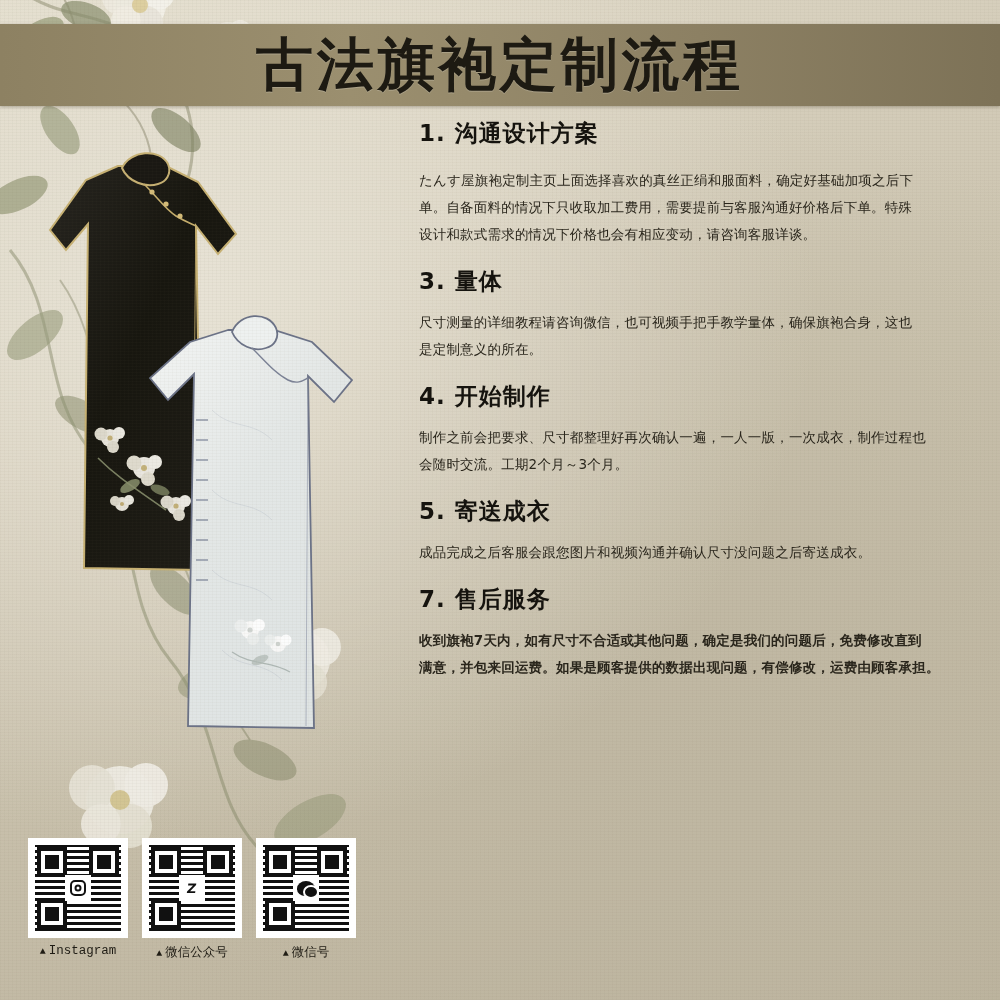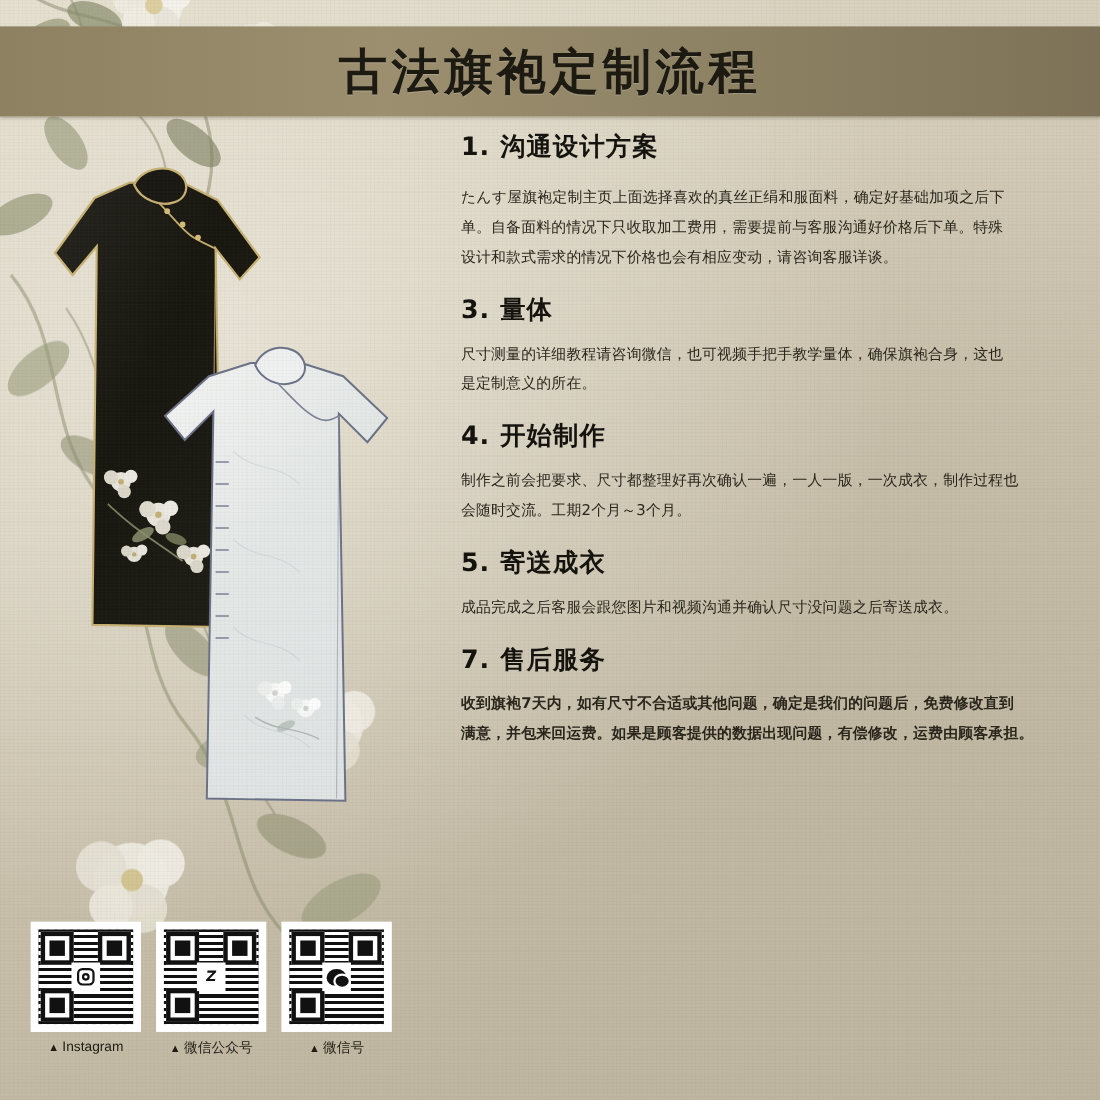--- a/index.html
+++ b/index.html
@@ -44,21 +44,21 @@
     height: 82px;
     background: linear-gradient(90deg, #8d8162 0%, #9b8f6f 35%, #8c8063 70%, #7d7257 100%);
     display: flex;
     align-items: center;
     justify-content: center;
     box-shadow: 0 1px 3px rgba(60,52,35,0.35);
   }
   #title-text {
     font-family: "DejaVu Serif", "Liberation Serif", serif;
     font-weight: bold;
-    font-size: 44px;
+    font-size: 57px;
     letter-spacing: 4px;
     color: #1d1a12;
     text-shadow: 0 1px 0 rgba(255,255,255,0.18);
   }
 
   
   .art {
     position: absolute;
     pointer-events: none;
   }
@@ -165,21 +165,21 @@
     width: 20px;
     height: 20px;
     display: flex;
     align-items: center;
     justify-content: center;
     font-size: 14px;
     color: #111;
   }
   .qr-label {
     margin-top: 6px;
-    font-family: Liberation Sans, sans-serif;
+    font-family: Liberation Mono, monospace;
     font-size: 12.5px;
     color: #1f1c14;
     white-space: nowrap;
   }
   .qr-label .tri {
     font-size: 10px;
     margin-right: 3px;
   }
 
   

